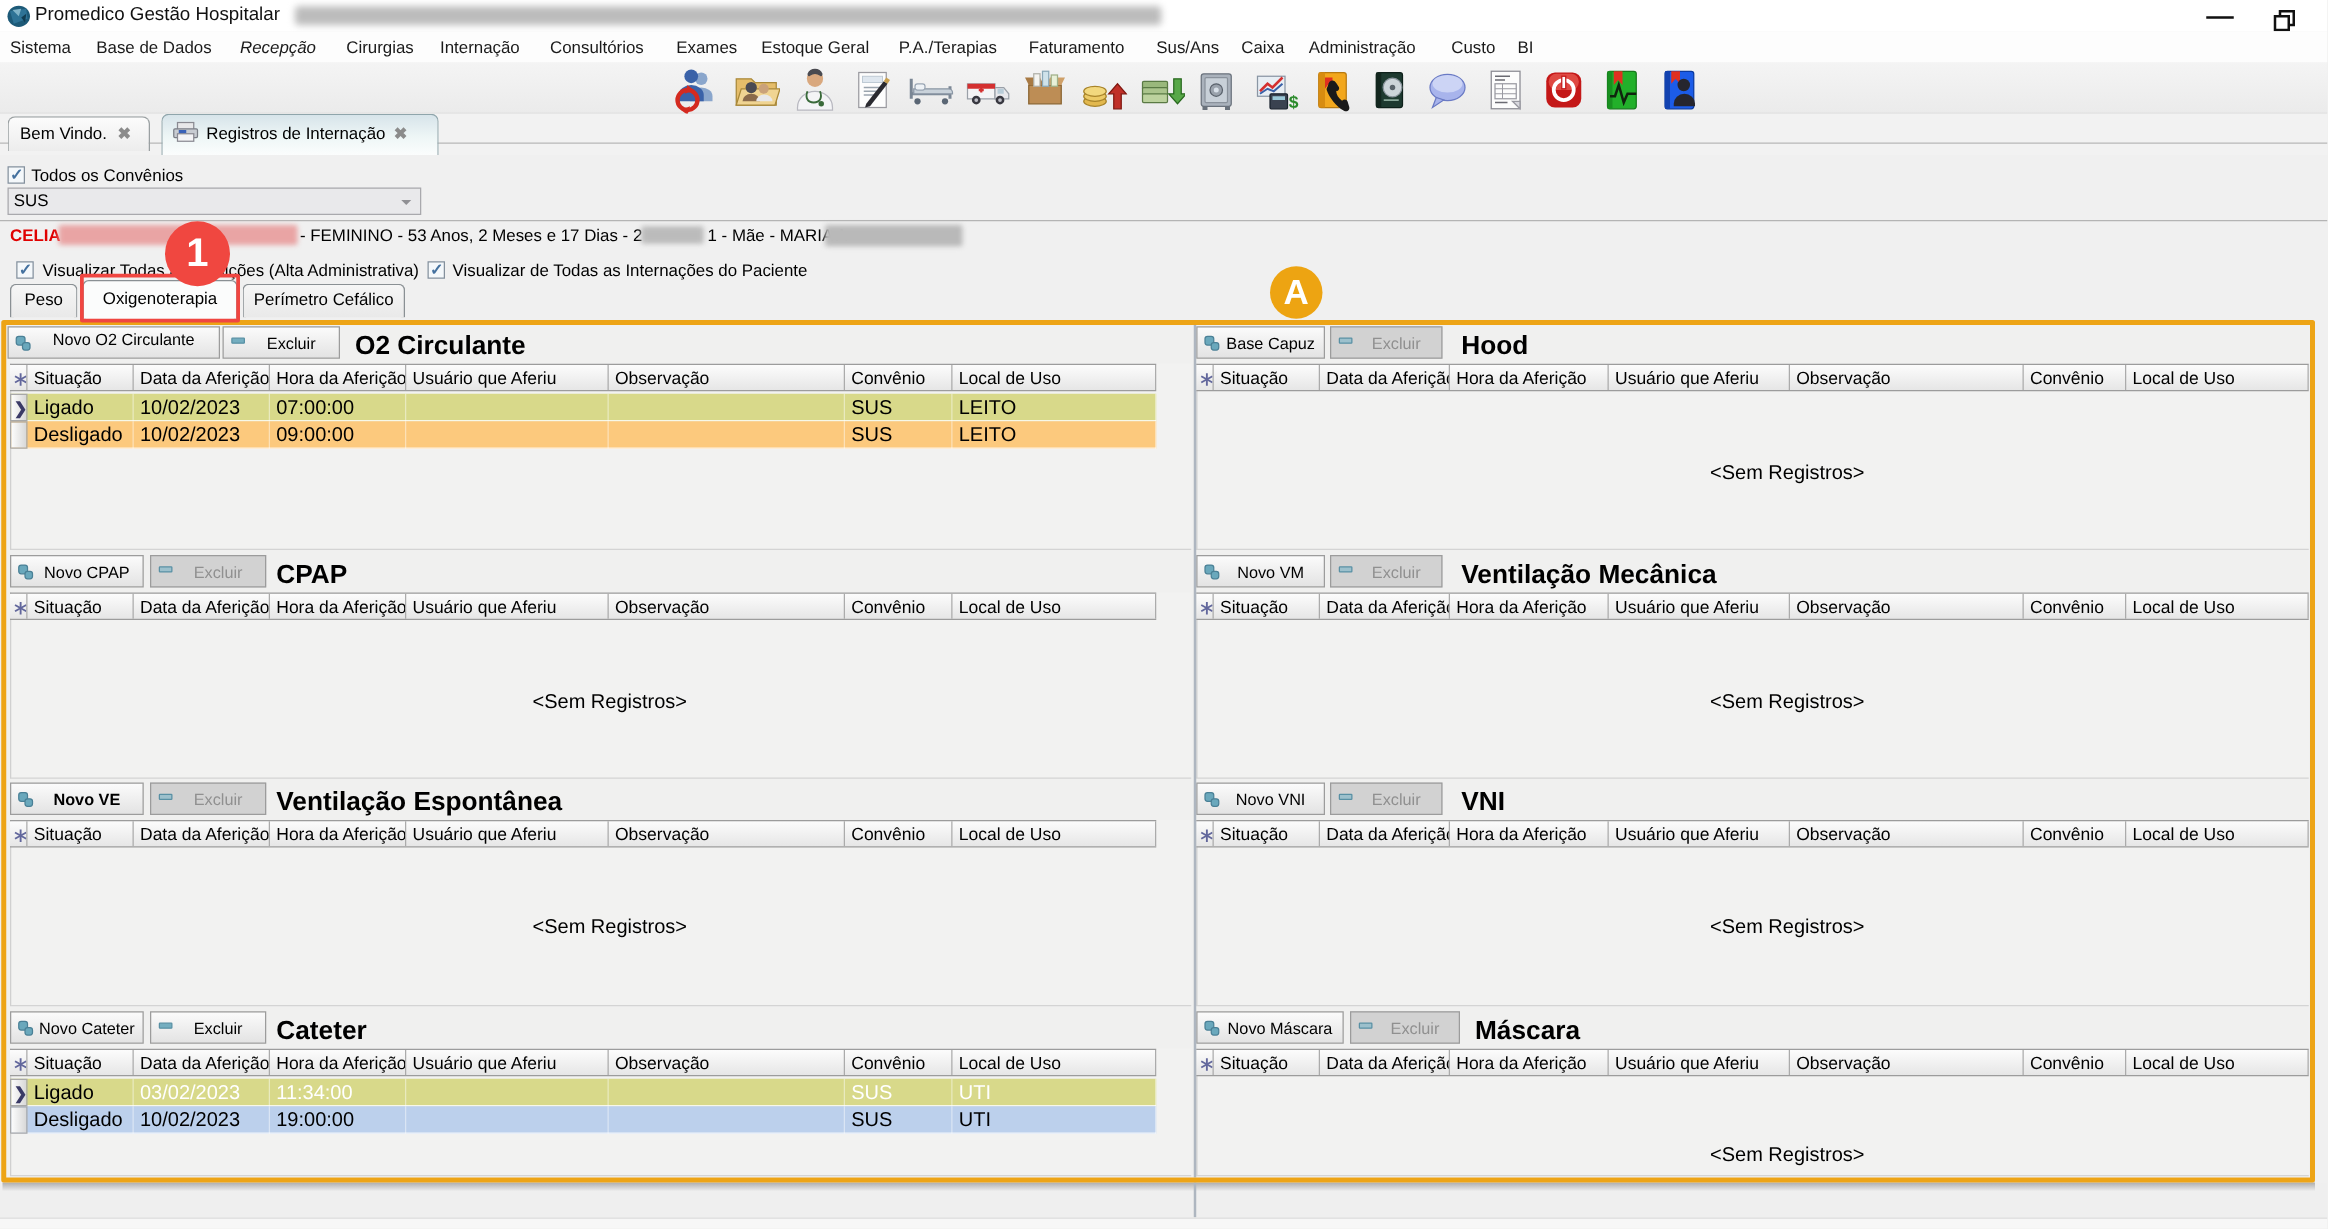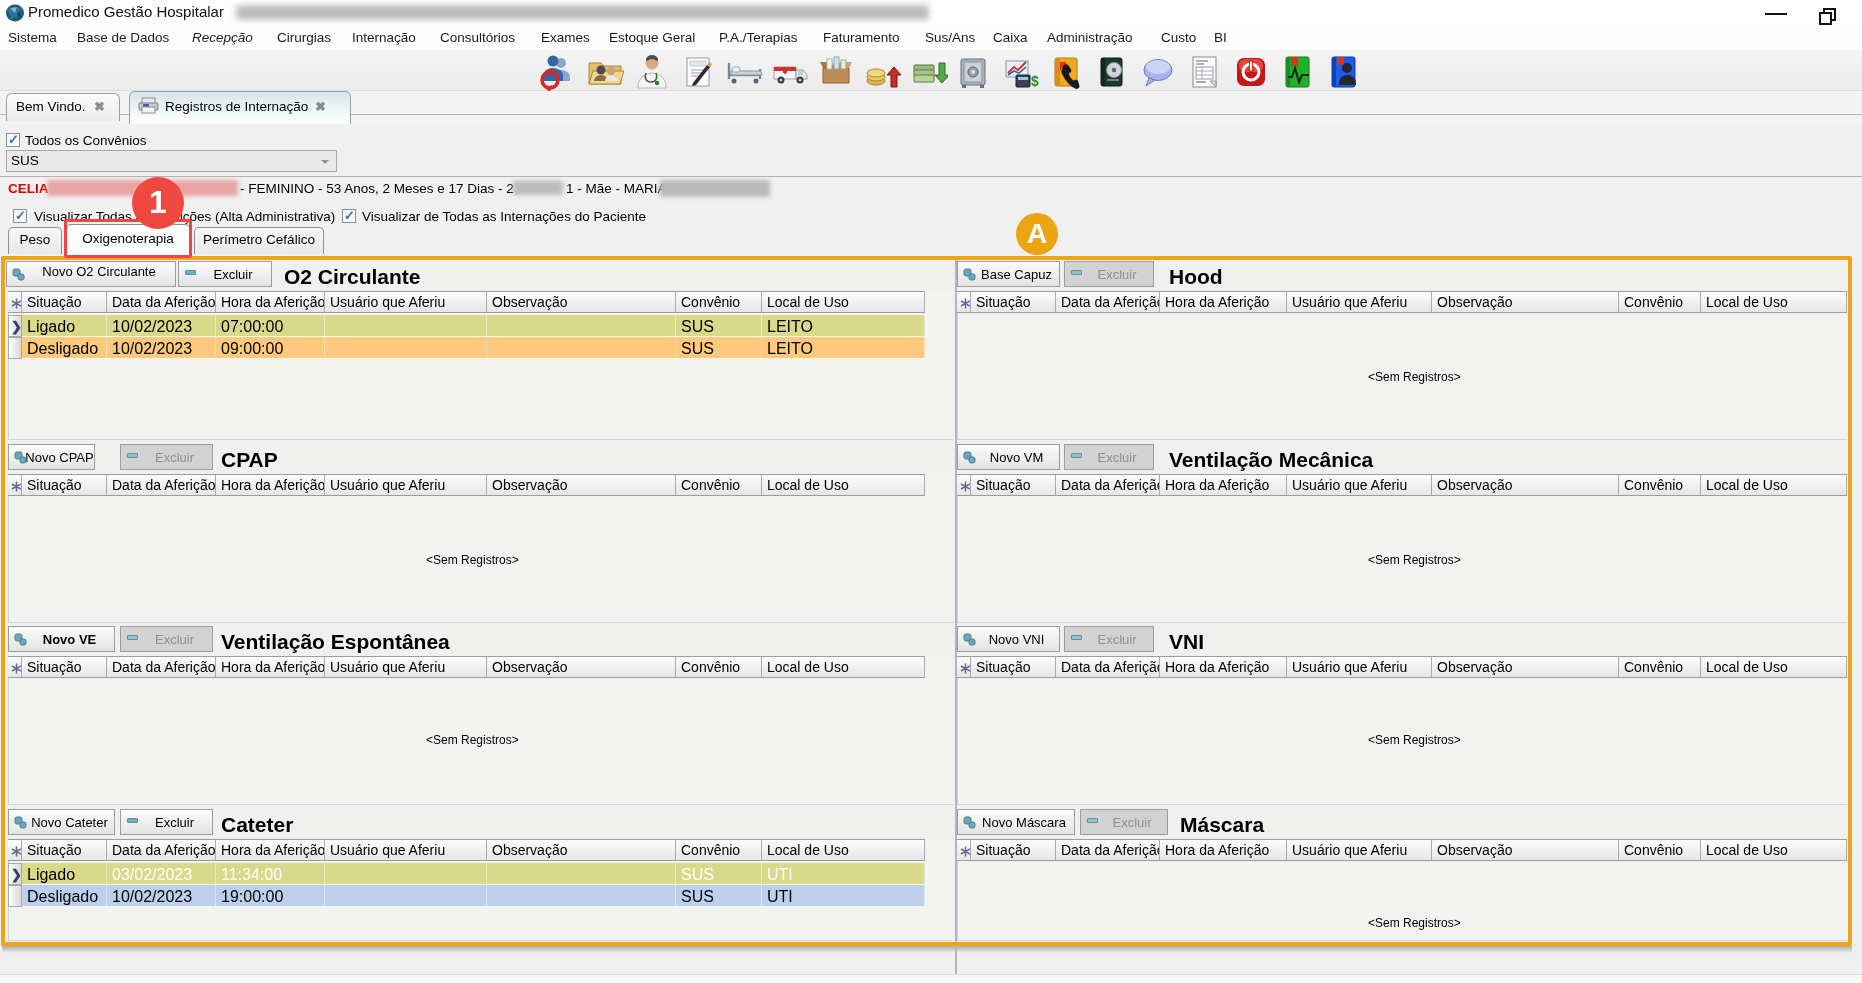--- a/index.html
+++ b/index.html
@@ -29,21 +29,21 @@
 .circle1 { left:132px; top:177px; width:52px; height:52px; border-radius:50%; background:#f04740; z-index:7; color:#fff; font-weight:bold; font-size:32px; text-align:center; line-height:50px; }
 .circleA { left:1016px; top:213px; width:42px; height:42px; border-radius:50%; background:#eda412; z-index:7; color:#fff; font-weight:bold; font-size:28px; text-align:center; line-height:41px; }
 .orangebox { left:1px; top:256px; width:1851px; height:690px; border:4px solid #eda416; z-index:5; border-radius:2px; }
 .panelbg { background:#f0f0ef; }
 .btn { height:26px; border:1px solid #9c9c9c; background:linear-gradient(#fbfbfb,#e3e3e3); font-size:13px; color:#000; text-align:center; padding-left:16px; }
 .btn-dis { background:#d2d2d2; color:#909090; }
 .ptitle { font-weight:bold; font-size:21px; color:#000; }
 .ghead { height:22px; background:linear-gradient(#fcfcfc,#e6e6e6); border-top:1px solid #9c9c9c; border-bottom:1px solid #9c9c9c; }
 .hcell { position:absolute; top:0; height:20px; font-size:14px; color:#000; padding:2px 0 0 5px; border-right:1px solid #ababab; white-space:nowrap; overflow:hidden; }
 .gbody { background:#f2f2f1; }
-.semreg { font-size:12px; color:#000; }
+.semreg { font-size:16px; color:#000; }
 .drow { height:22px; font-size:13.5px; }
 .dcell { position:absolute; top:0; height:22px; padding:3px 0 0 5px; white-space:nowrap; overflow:hidden; border-right:1px solid rgba(255,255,255,0.45); }
 .rowhdr { position:absolute; width:14px; background:linear-gradient(90deg,#fdfdfd,#d8d8d8); border:1px solid #a8a8a8; }
 .arrow { color:#3a3a66; font-weight:bold; font-size:13px; }
 </style></head><body>
 
 <div class="abs titlebar"></div>
 <svg class="abs" style="left:5px;top:3px" width="20" height="20">
     <ellipse cx="10" cy="10" rx="9" ry="8.5" fill="#1d5a78"></ellipse>
     <path d="M3 6 L16 4 L17 12 L6 16 Z" fill="#2e7396"></path>
@@ -291,21 +291,21 @@
 <div class="abs drow" style="left:8px;top:337px;width:917px;background:#fcc97d;border-bottom:1px solid rgba(255,255,255,0.8);"></div>
 <div class="rowhdr" style="left:8px;top:337px;height:22px;"></div>
 <div class="dcell" style="left:22px;top:337px;width:85px;color:#000;">Desligado</div>
 <div class="dcell" style="left:107px;top:337px;width:109px;color:#000;">10/02/2023</div>
 <div class="dcell" style="left:216px;top:337px;width:109px;color:#000;">09:00:00</div>
 <div class="dcell" style="left:325px;top:337px;width:162px;color:#000;"></div>
 <div class="dcell" style="left:487px;top:337px;width:189px;color:#000;"></div>
 <div class="dcell" style="left:676px;top:337px;width:86px;color:#000;">SUS</div>
 <div class="dcell" style="left:762px;top:337px;width:163px;color:#000;">LEITO</div>
 <div class="abs gbody" style="left:8px;top:474px;width:945px;height:149px;border-left:1px solid #d0d0d0;border-bottom:1px solid #d4d4d4;"></div>
-<div class="abs btn" style="left:8px;top:444px;width:87px;">
+<div class="abs btn" style="left:8px;top:444px;width:107px;">
     <div style="margin-top:5px;">Novo CPAP</div>
   </div>
 <div class="abs btn btn-dis" style="left:120px;top:444px;width:93px;">
     <div style="margin-top:5px;">Excluir</div>
   </div>
 <svg class="abs" style="left:14px;top:450px" width="14" height="14">
     <rect x="1" y="2" width="7" height="7" rx="2" fill="#6aa8bc" stroke="#4a8096"></rect>
     <rect x="6" y="7" width="6" height="6" rx="2" fill="#6aa8bc" stroke="#4a8096"></rect>
   </svg>
 <div class="abs" style="left:127px;top:453px;width:11px;height:5px;background:#9cc0cc;border:1px solid #5890a4;border-radius:1px;"></div>

